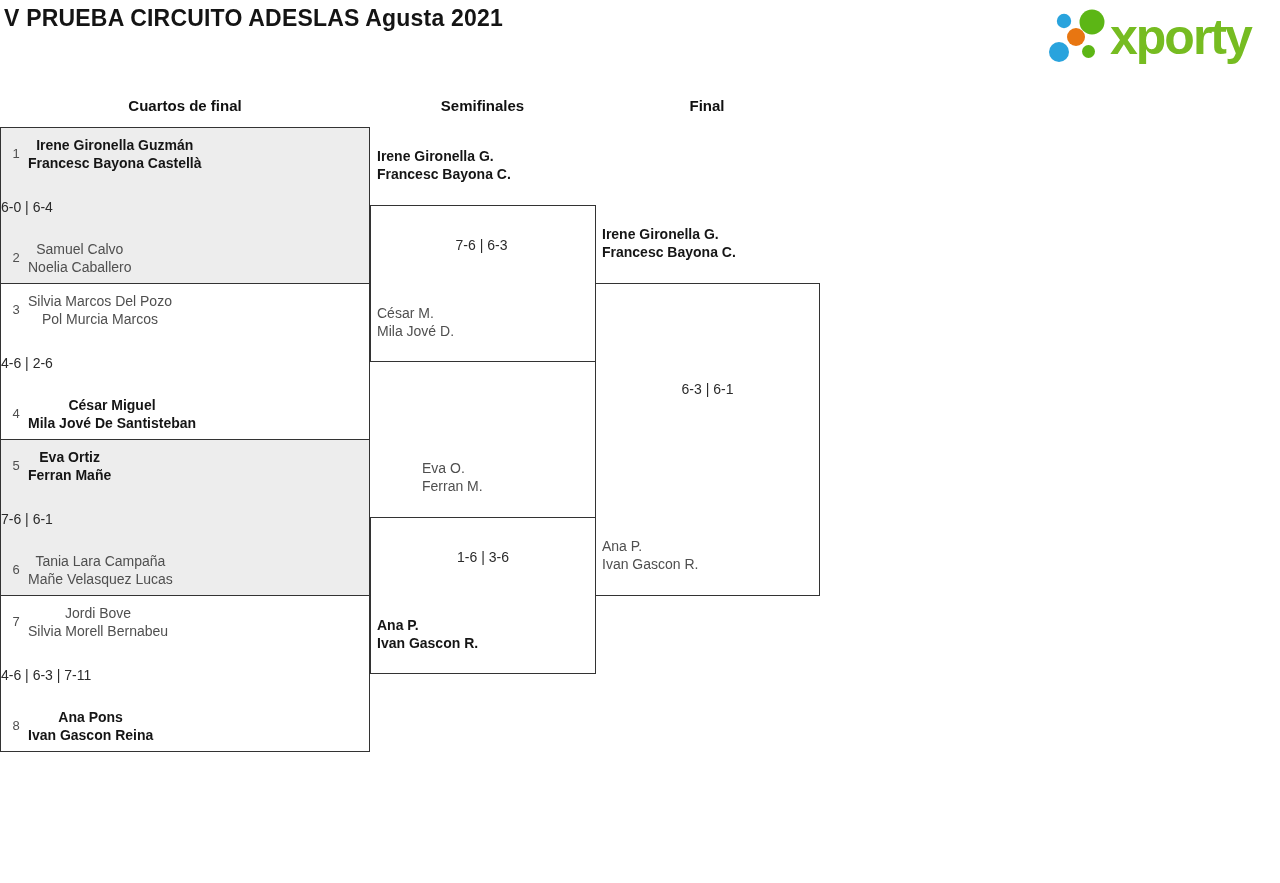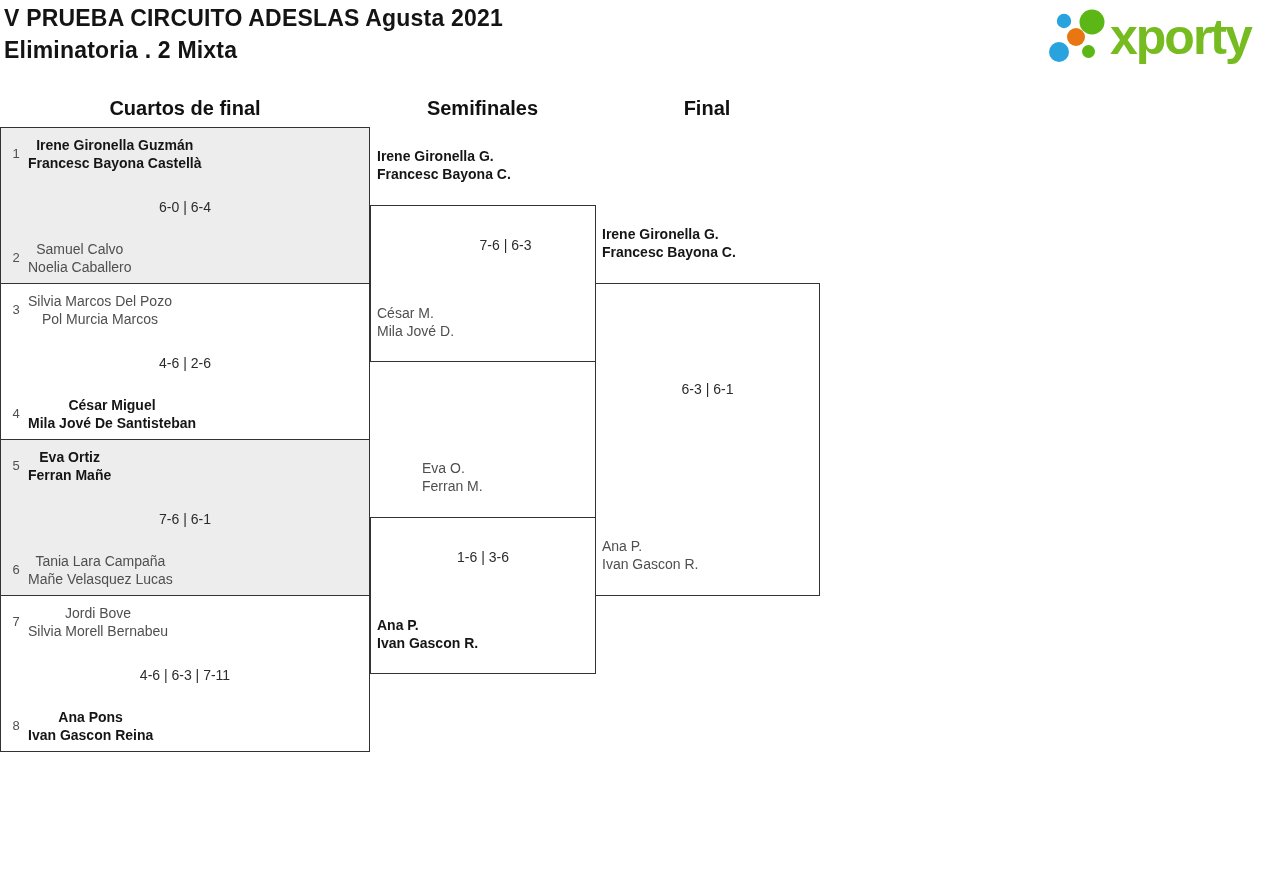--- a/index.html
+++ b/index.html
@@ -9,21 +9,21 @@
   
   .page-title { position:absolute; left:4px; top:2px; font-size:23px; font-weight:bold;
                 color:#141414; line-height:32px; letter-spacing:0.2px; }
 
   .logo { position:absolute; left:1048px; top:4px; width:228px; height:68px; cursor:pointer; }
   .logo-dots { position:absolute; left:0; top:2px; }
   .logo-text { position:absolute; left:62px; top:0px; font-size:50px; font-weight:bold;
                color:#76bc21; letter-spacing:-2px; line-height:66px; }
 
   
-  .round-header { position:absolute; top:97px; font-size:20px; font-weight:bold;
+  .round-header { position:absolute; top:97px; font-size:15px; font-weight:bold;
                   color:#111; text-align:center; }
   #rh-qf { left:0;     width:370px; }
   #rh-sf { left:370px; width:225px; }
   #rh-f  { left:595px; width:224px; }
 
   
   .match { position:absolute; border:1px solid #333; background:#ffffff; }
   .qf    { left:0; width:370px; height:157px; }
   #qf0 { top:127px; background:#ededed; }
   #qf1 { top:283px; }
@@ -38,44 +38,43 @@
   
   .seed { position:absolute; left:7px; width:16px; font-size:13px; color:#4f4f4f;
           line-height:18px; text-align:center; }
   .seed-top    { top:17px; }
   .seed-bottom { top:121px; }
   .team { position:absolute; left:27px; font-size:14px; line-height:18px;text-align:center; }
   .team-top    { top:8px; }
   .team-bottom { top:112px; }
   .winner { font-weight:bold; color:#151515; }
   .loser  { font-weight:normal; color:#4f4f4f; }
-  .qf .score { position:absolute; left:0; width:100%; top:70px; text-align:center;
+  .qf .score { position:absolute; left:0; width:100%; top:70px; text-align:left;
                font-size:14px; color:#2b2b2b; line-height:18px; }
 
   
   .adv { position:absolute; font-size:14px; line-height:18px; }
   #adv-sf0-top { left:377px; top:147px; }
   #adv-sf0-bot { left:377px; top:304px; }
   #adv-sf1-top { left:377px; top:459px;margin-left:45px; }
   #adv-sf1-bot { left:377px; top:616px; }
   #adv-f-top   { left:602px; top:225px; }
   #adv-f-bot   { left:602px; top:537px; }
 
   .score-late { position:absolute; text-align:center; font-size:14px; color:#2b2b2b;
                 line-height:18px; }
-  #score-sf0 { left:378px; width:255px; top:236px; }
+  #score-sf0 { left:354px; width:255px; top:236px; }
   #score-sf1 { left:370px; width:226px; top:548px; }
   #score-f   { left:595px; width:225px; top:380px; }
 </style>
 </head>
 <body>
 
 <div class="page-title">
   <div>V PRUEBA CIRCUITO ADESLAS Agusta 2021</div>
-  <div>Eliminatoria . 2 Mixta</div>
 </div>
 
 <div class="logo">
   <svg class="logo-dots" width="62" height="64" viewBox="0 0 62 64">
     <circle cx="44" cy="16" r="12.5" fill="#5cb615"></circle>
     <circle cx="16" cy="15" r="7.2" fill="#29a3dd"></circle>
     <circle cx="28" cy="31" r="9" fill="#e87611"></circle>
     <circle cx="11" cy="46" r="10" fill="#29a3dd"></circle>
     <circle cx="40.5" cy="45.5" r="6.5" fill="#5cb615"></circle>
   </svg>

